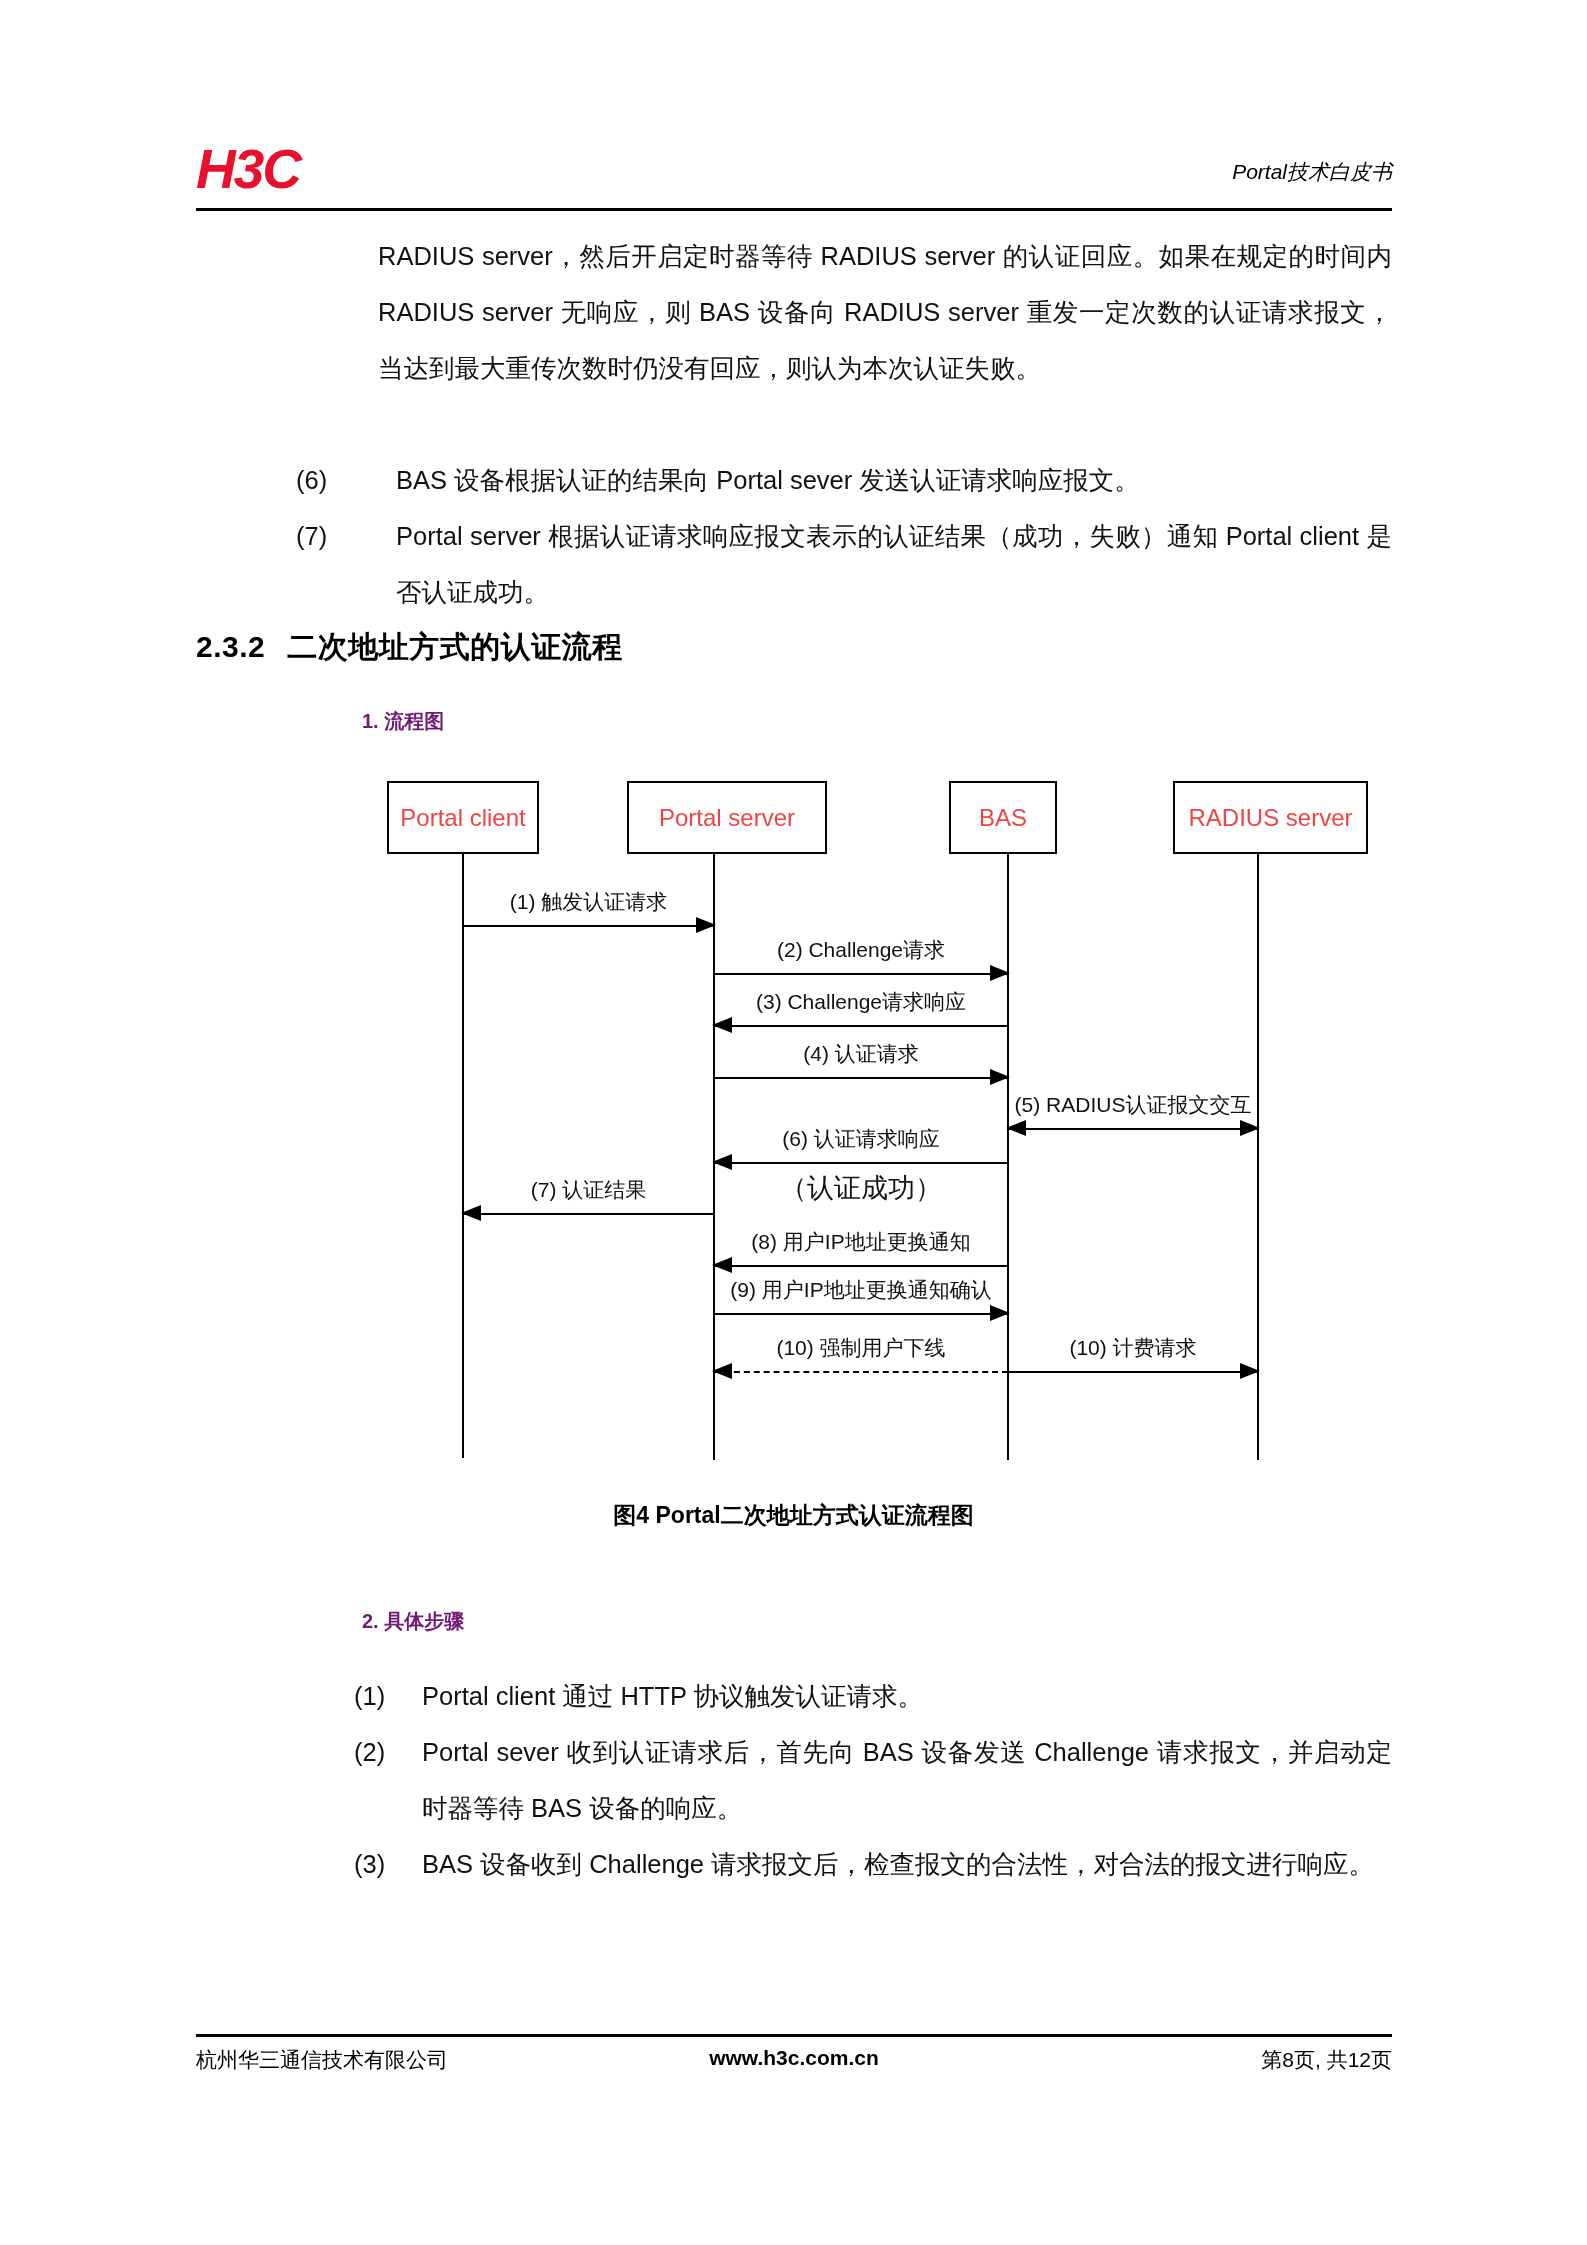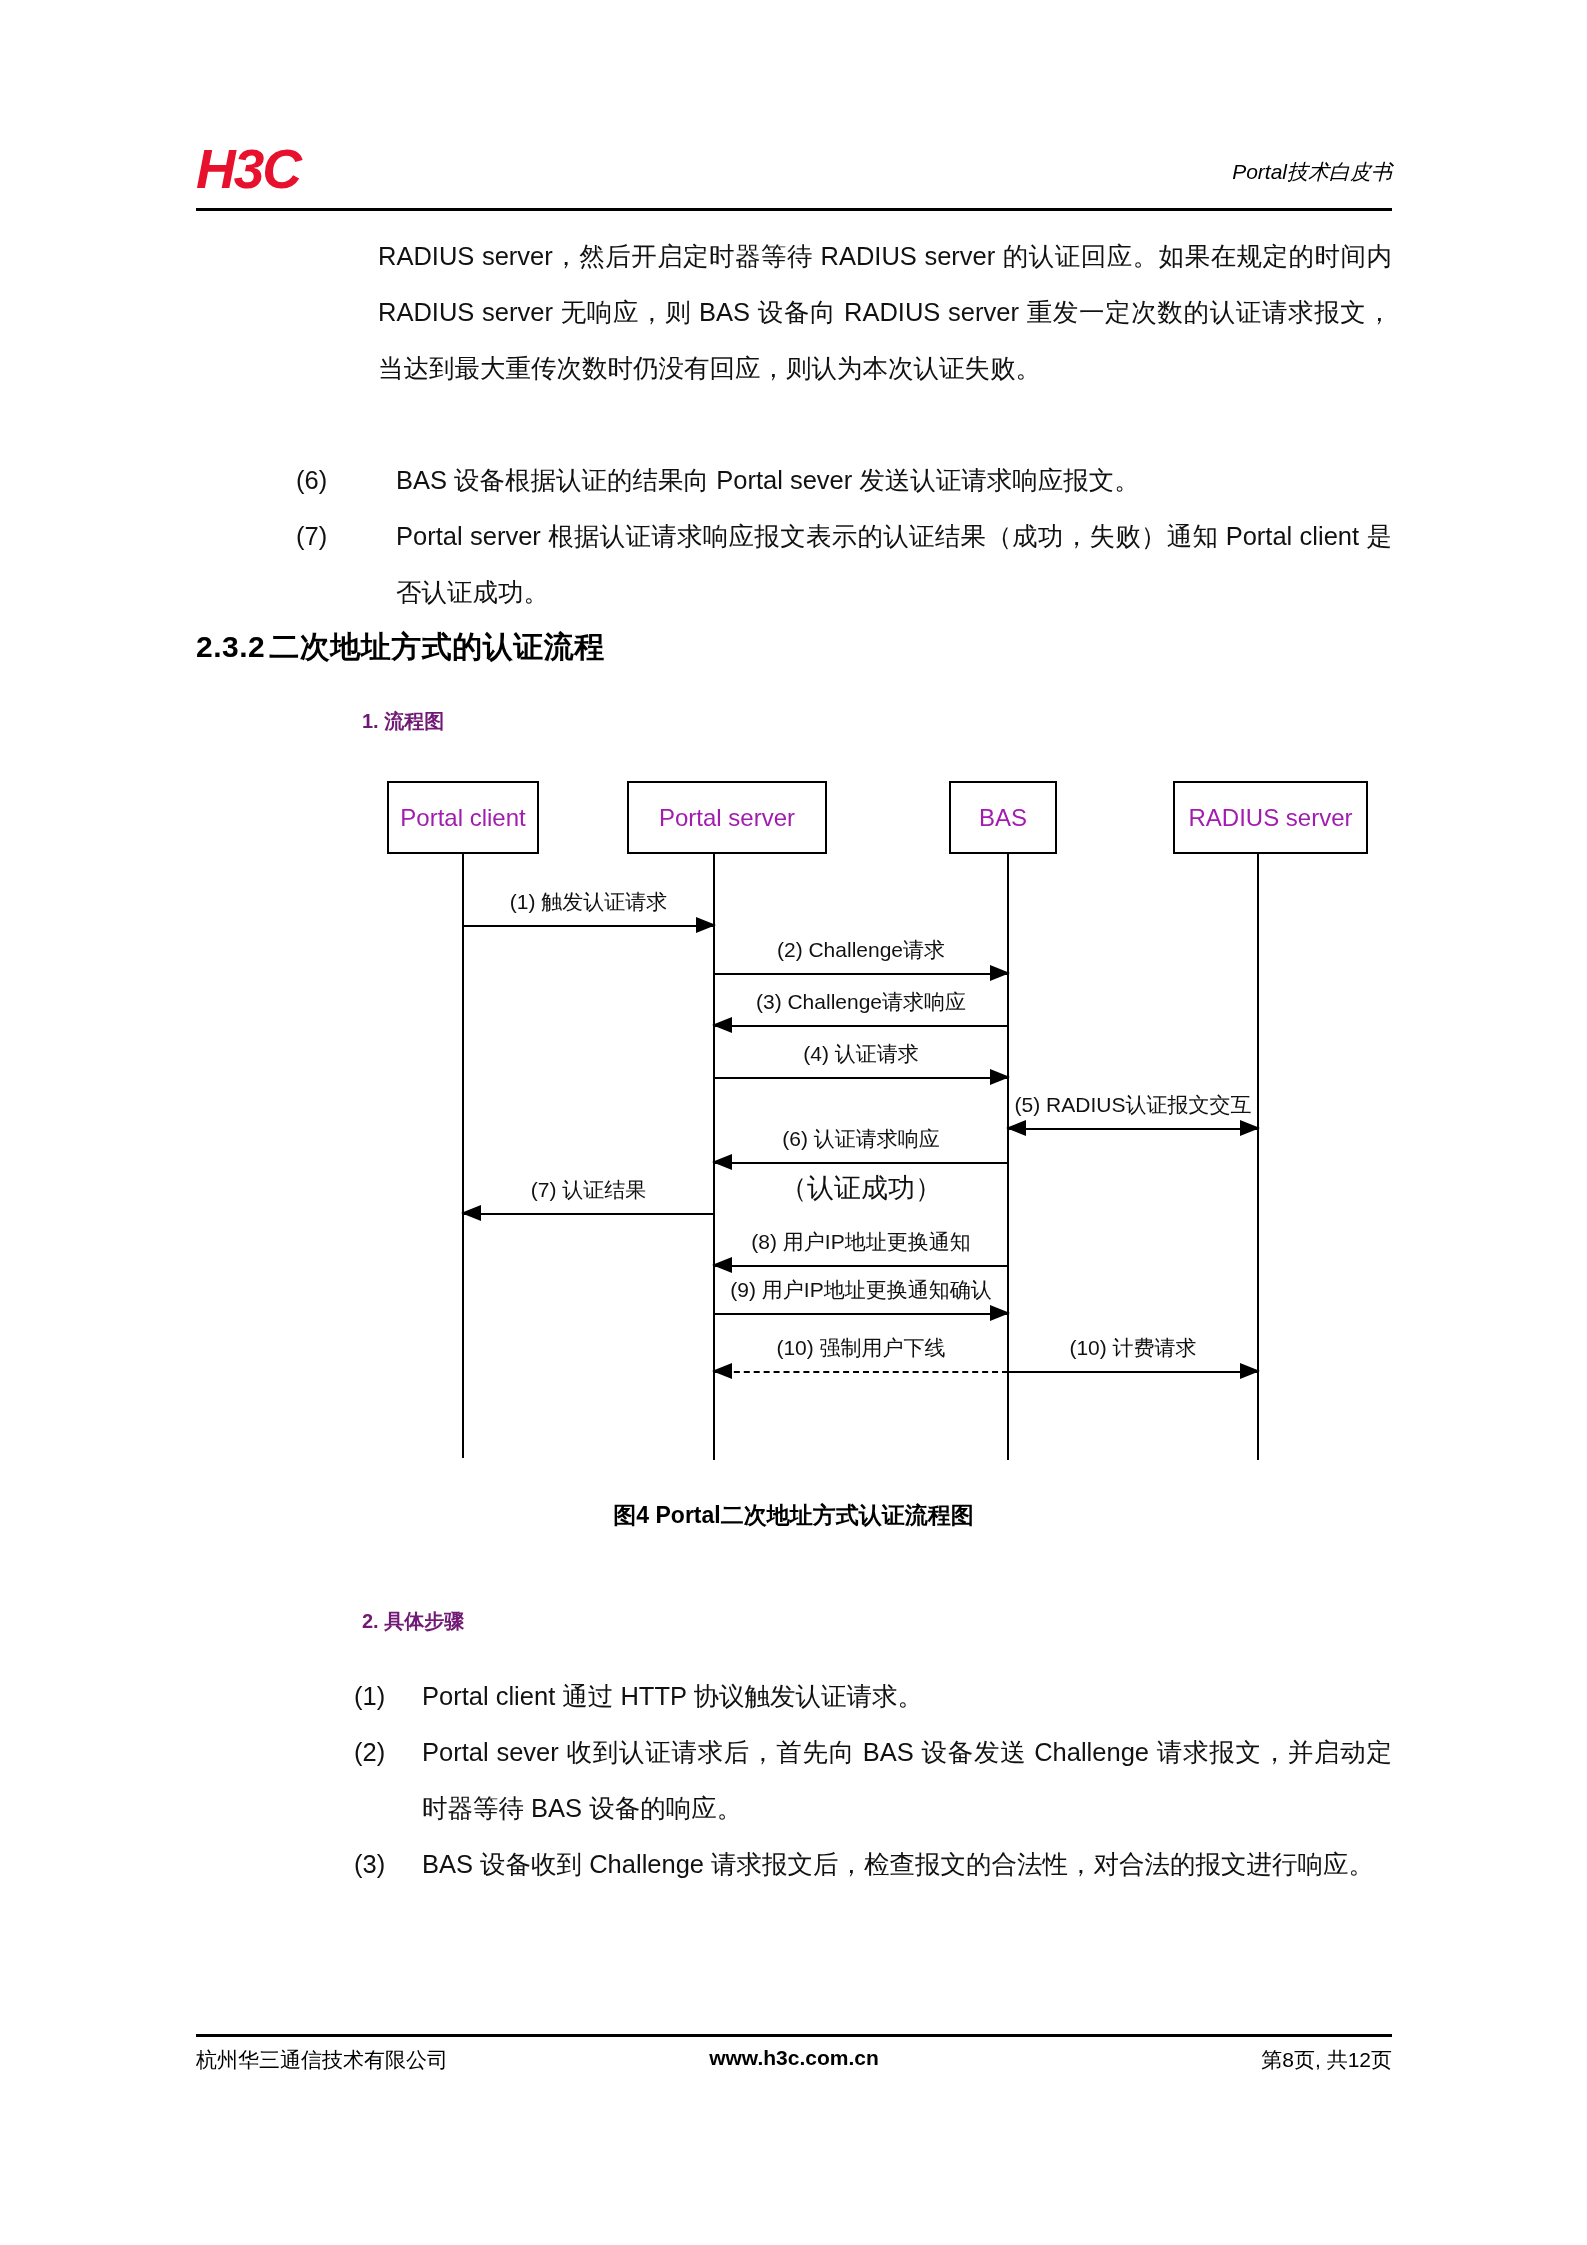--- a/index.html
+++ b/index.html
@@ -90,21 +90,21 @@
   
   .h3 {
     position: absolute;
     left: 196px;
     top: 627px;
     font-size: 30px;
     font-weight: bold;
     color: #000000;
     letter-spacing: 0.5px;
   }
-  .h3 .num { margin-right: 4px; }
+  .h3 .num { margin-right: 22px; }
 
   .h4 {
     position: absolute;
     font-size: 20px;
     font-weight: bold;
     color: #701a75;
   }
 
   
   .diagram {
@@ -116,21 +116,21 @@
   }
   .lifebox {
     position: absolute;
     border: 2.5px solid #000000;
     background: #ffffff;
     box-sizing: border-box;
     display: flex;
     align-items: center;
     justify-content: center;
     font-size: 24px;
-    color: #a21caf;
+    color: #ef4444;
     white-space: nowrap;
   }
   .lifeline {
     position: absolute;
     width: 0;
     border-left: 2.5px solid #000000;
   }
   .msg {
     position: absolute;
     height: 0;

